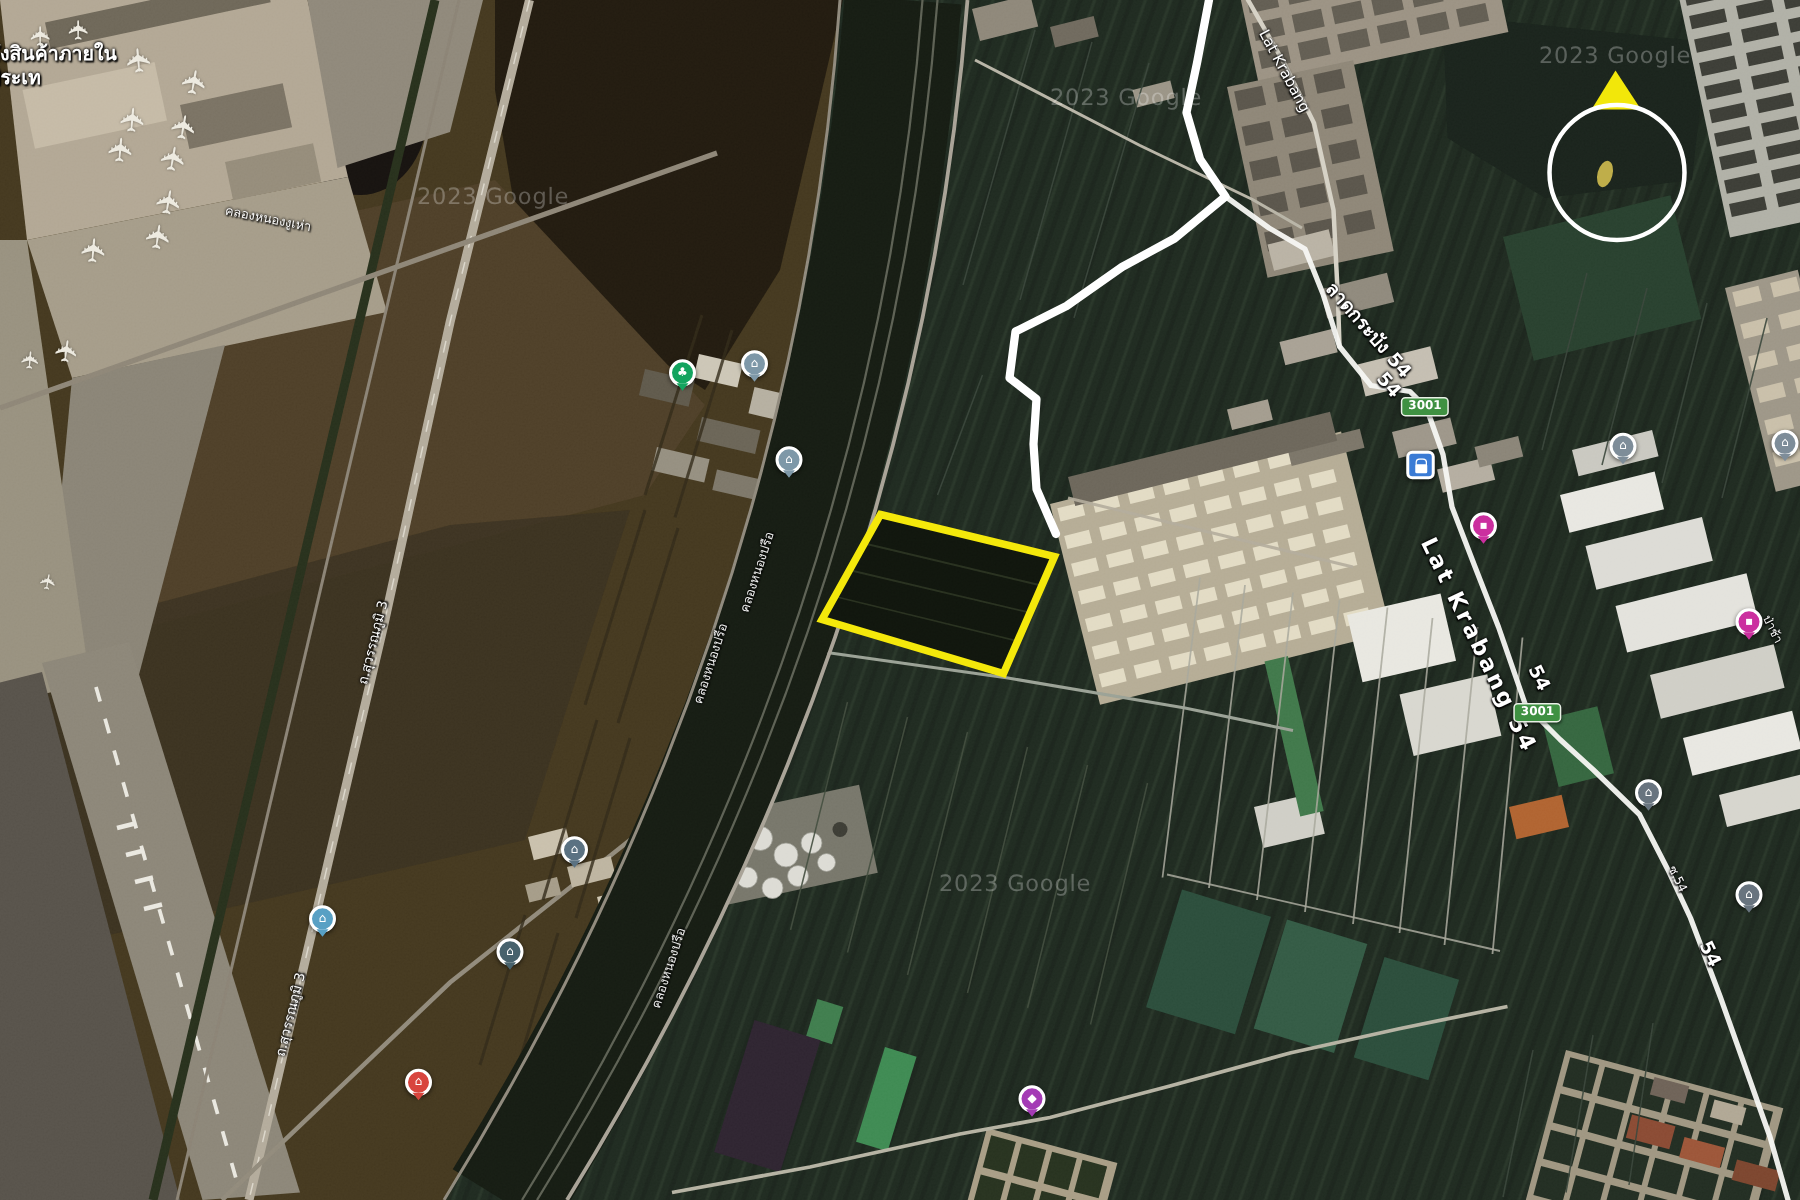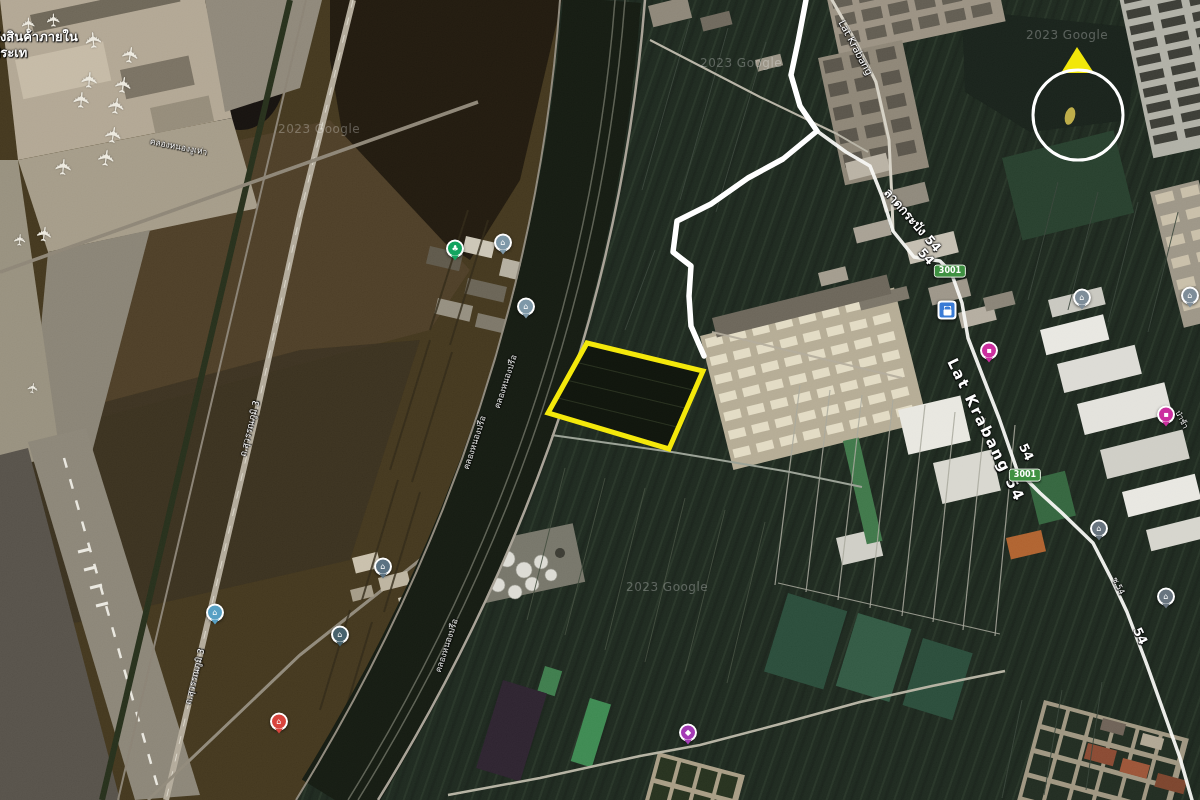--- a/index.html
+++ b/index.html
@@ -3,21 +3,21 @@
 <meta charset="utf-8">
 <style>
   html,body{margin:0;padding:0;background:#111;}
   .stage{position:relative;width:1200px;height:800px;overflow:hidden;background:#222a1f;
          font-family:"DejaVu Sans",sans-serif;}
   .stage svg{position:absolute;left:0;top:0;}
   .overlay{position:absolute;left:0;top:0;width:1200px;height:800px;}
   .maplabel{position:absolute;color:#fff;white-space:nowrap;line-height:1;
             transform-origin:0 50%;
             text-shadow:0 0 2px #000,0 0 2px #000,1px 1px 1px rgba(0,0,0,.85);}
-  .wm{position:absolute;color:#fff;opacity:.27;font-size:12px;letter-spacing:.5px;white-space:nowrap;}
+  .wm{position:absolute;color:#fff;opacity:.27;font-size:15px;letter-spacing:.5px;white-space:nowrap;}
   .marker{position:absolute;width:14px;height:14px;border-radius:50%;border:2px solid #fff;
           box-shadow:0 1px 3px rgba(0,0,0,.6);display:flex;align-items:center;justify-content:center;
           color:#fff;font-size:8px;line-height:1;transform:translate(-50%,-58%);background:var(--c);}
   .marker::after{content:"";position:absolute;left:50%;top:100%;transform:translateX(-50%);
           border:4px solid transparent;border-top:5px solid var(--c);}
   .lockpoi{position:absolute;width:15px;height:15px;border-radius:4px;border:2px solid #fff;
           box-shadow:0 1px 3px rgba(0,0,0,.6);display:flex;flex-direction:column;align-items:center;
           justify-content:center;transform:translate(-50%,-50%);}
   .lock-shackle{width:6px;height:4px;border:1.5px solid #fff;border-bottom:none;border-radius:3px 3px 0 0;}
   .lock-body{width:8px;height:6px;background:#fff;border-radius:1px;margin-top:-1px;}

